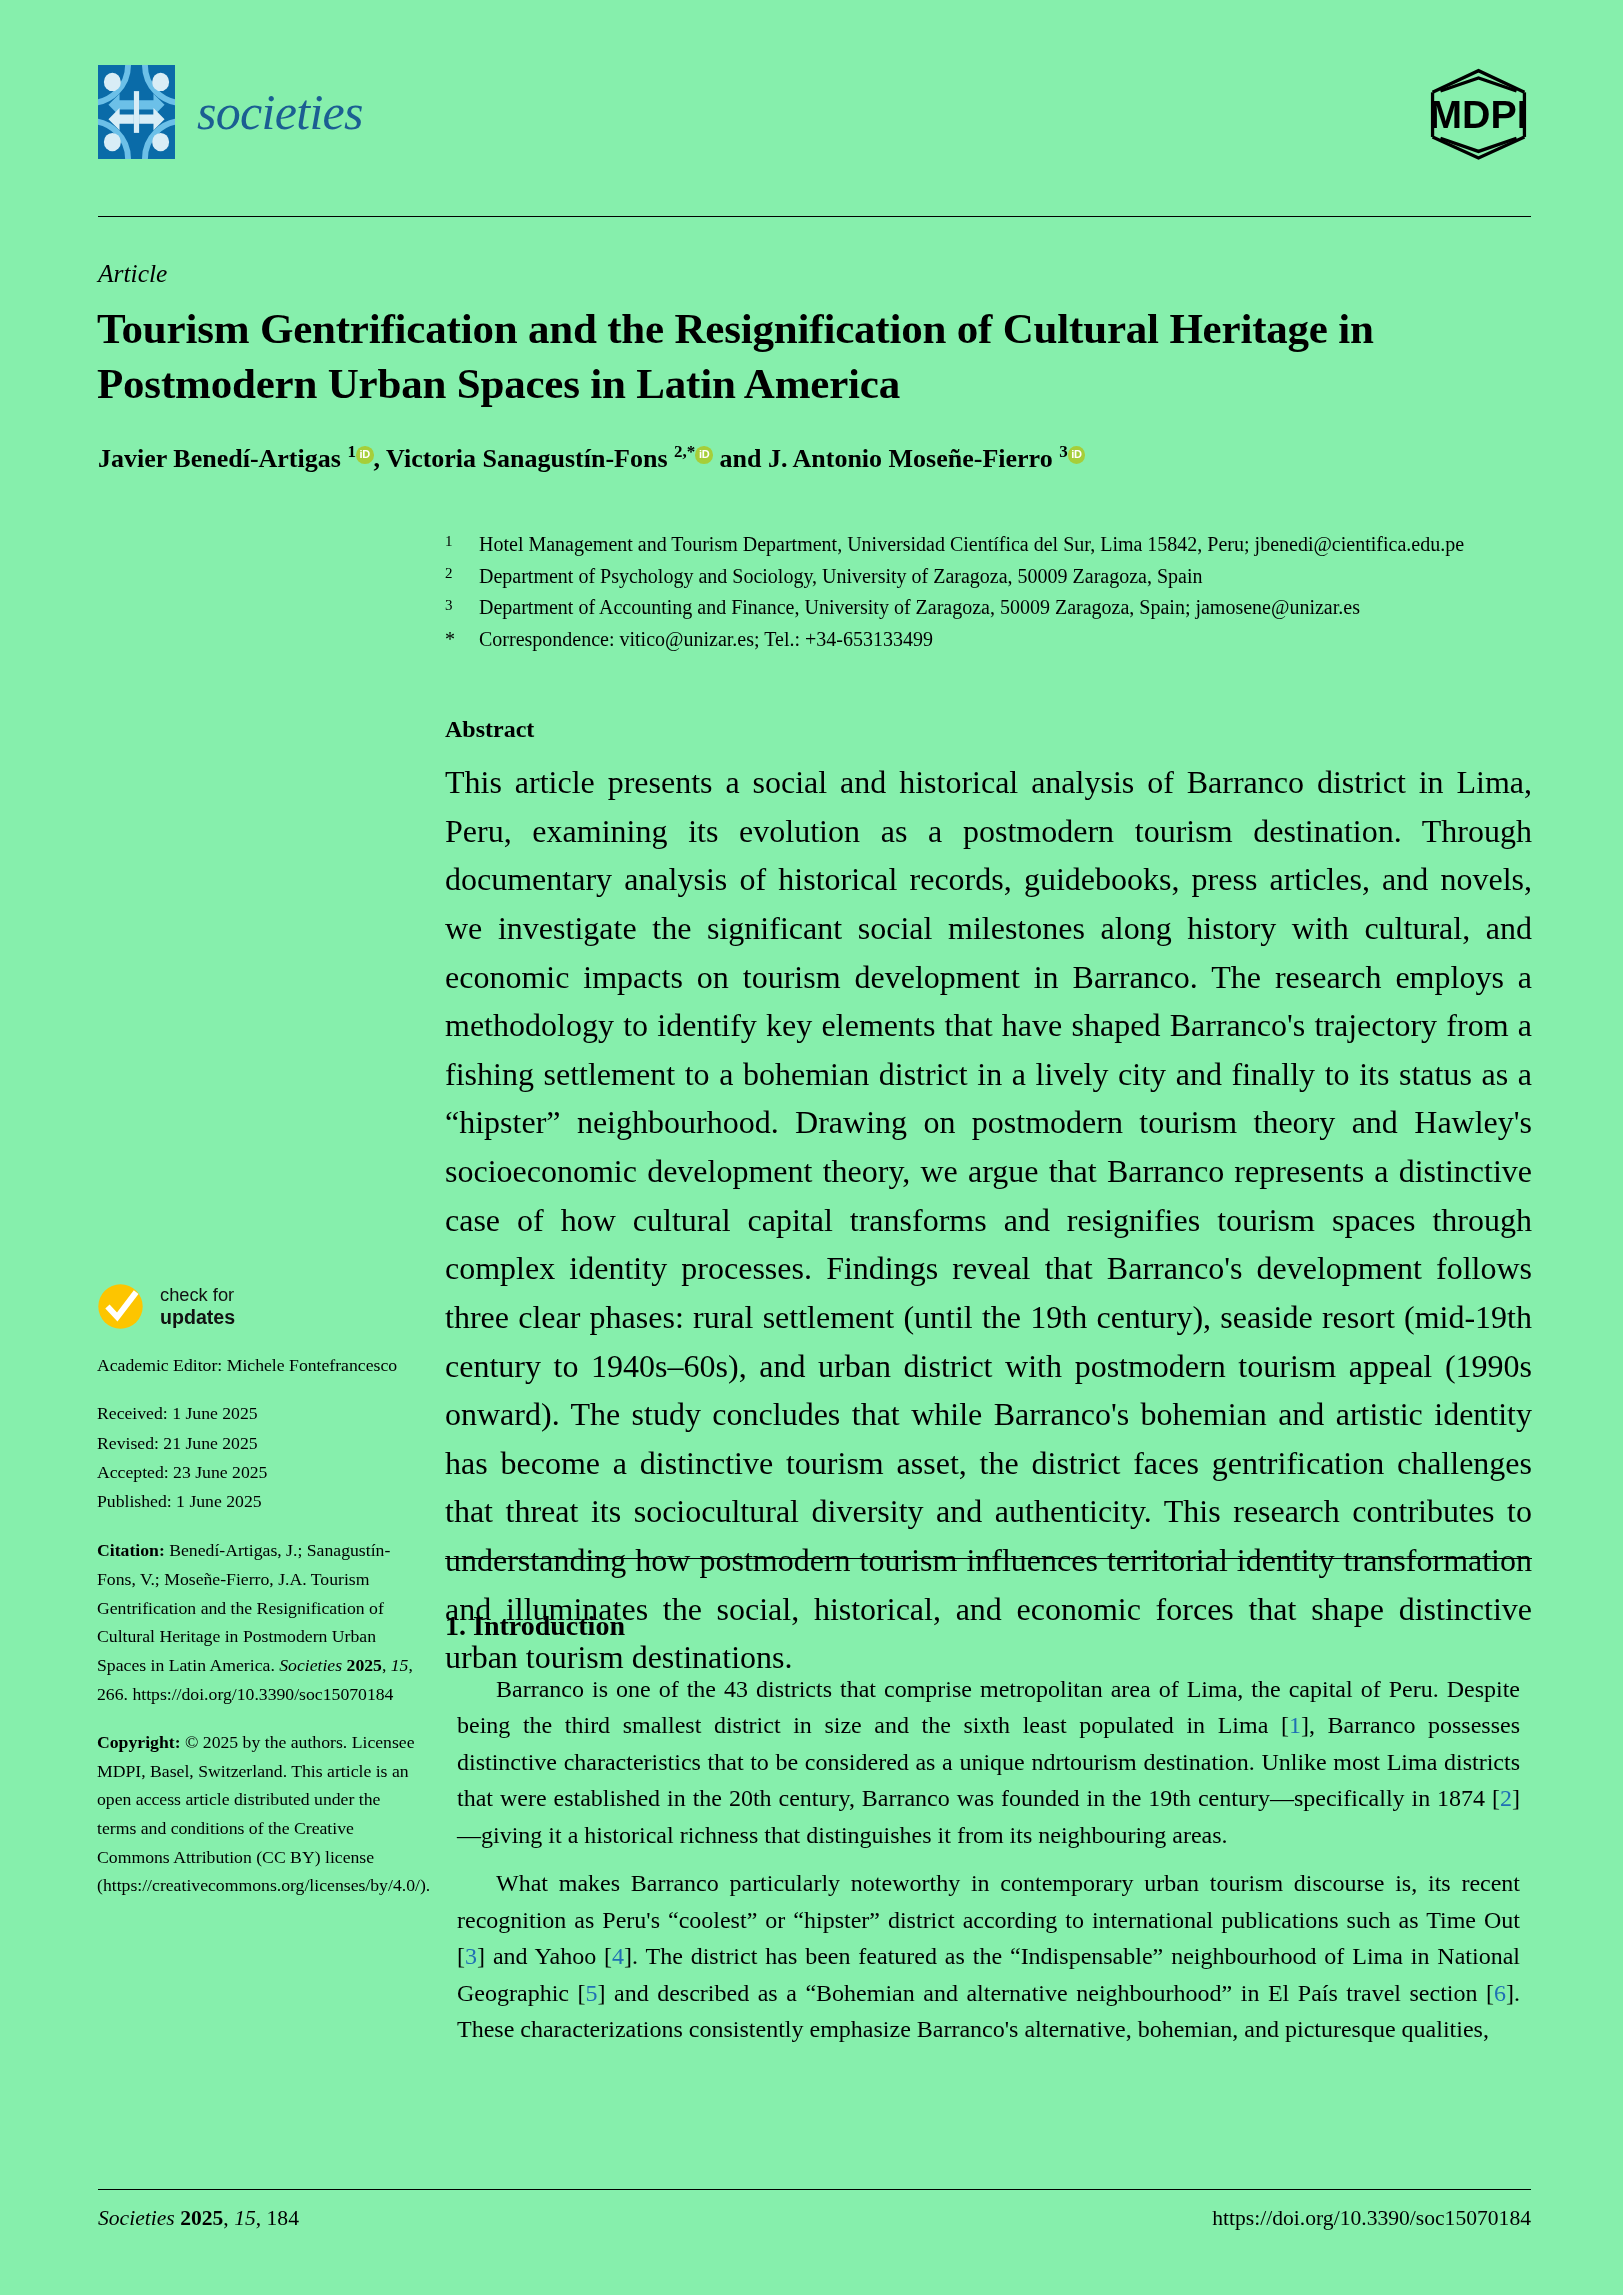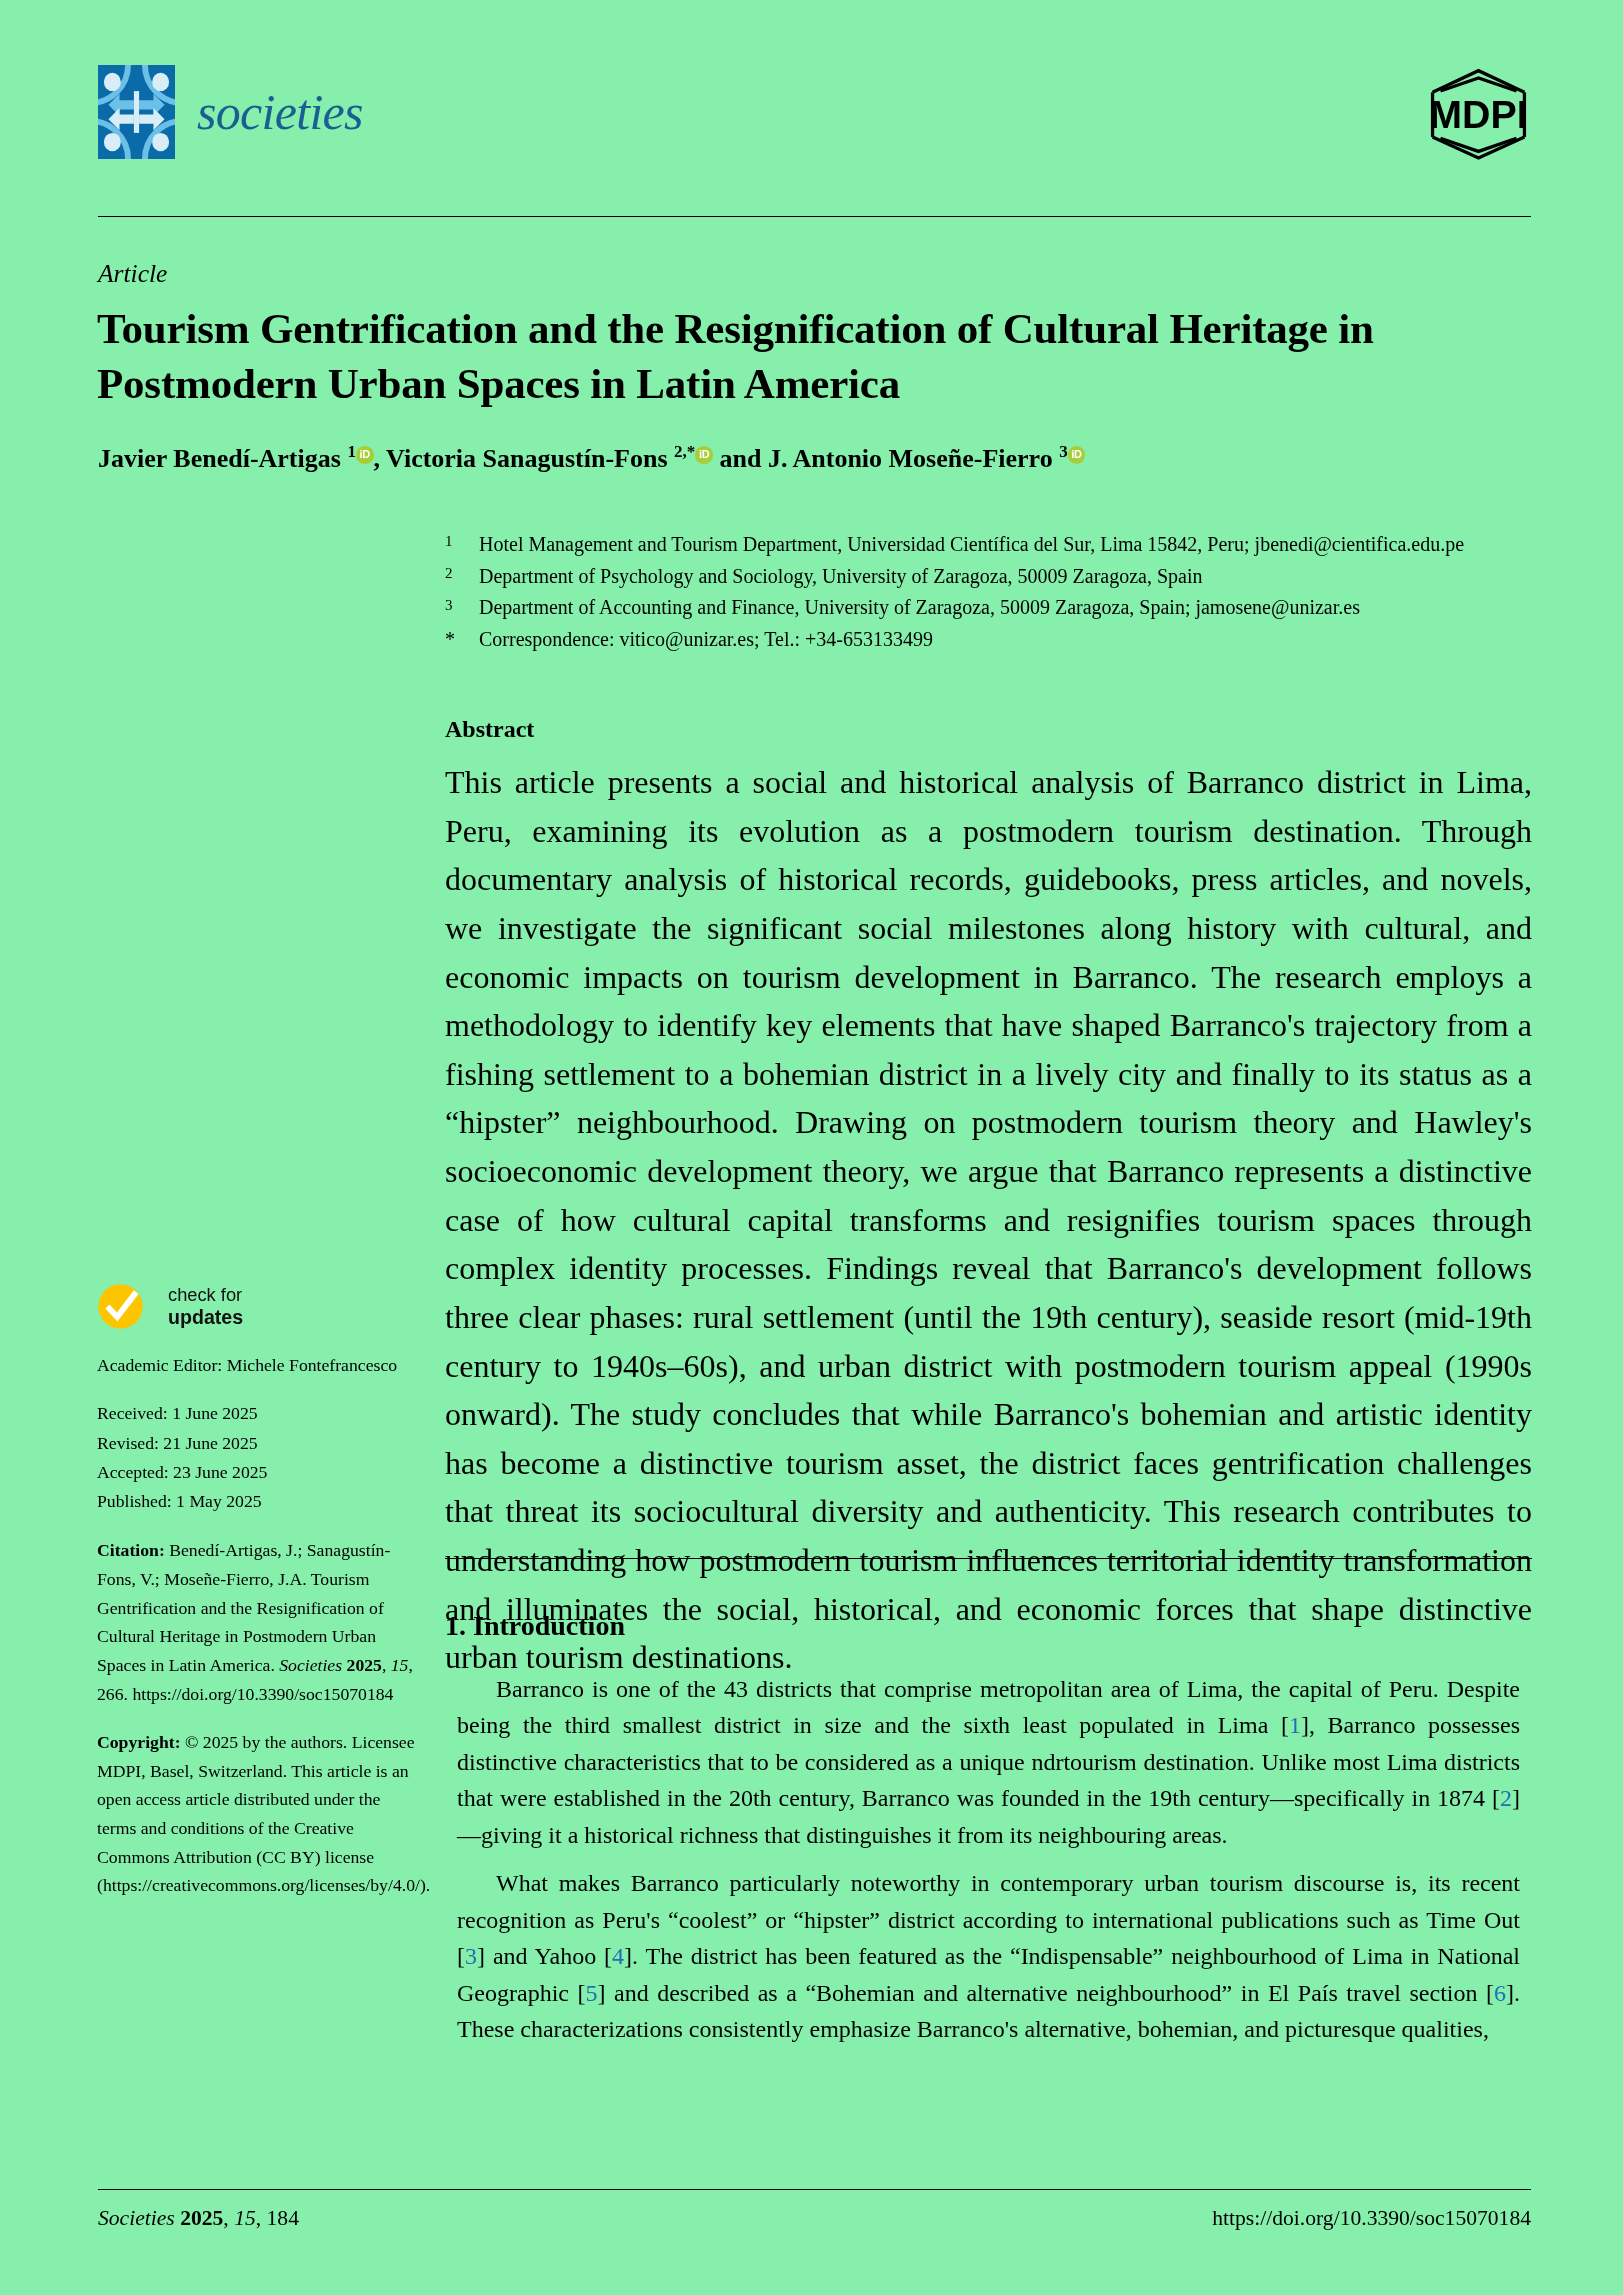--- a/index.html
+++ b/index.html
@@ -184,21 +184,21 @@
     position: absolute;
     left: 97px;
     top: 1283px;
     width: 327px;
     font-size: 17.7px;
     line-height: 1.62;
   }
   .crossmark {
     display: flex;
     align-items: center;
-    gap: 24px;
+    gap: 16px;
     margin-bottom: 21px;
   }
   .crossmark-badge {
     width: 47px;
     height: 47px;
     flex: 0 0 47px;
   }
   .crossmark-text {
     font-family: "Liberation Sans", sans-serif;
     font-size: 18.3px;
@@ -345,21 +345,21 @@
 
     <div class="sb-block">
       <span>Academic Editor:</span>
       <span>Michele Fontefrancesco</span>
     </div>
 
     <div class="sb-block sb-dates">
       <div>Received: 1 June 2025</div>
       <div>Revised: 21 June 2025</div>
       <div>Accepted: 23 June 2025</div>
-      <div>Published: 1 May 2025</div>
+      <div>Published: 1 June 2025</div>
     </div>
 
     <div class="sb-block">
       <b>Citation:</b>
       <span>Benedí-Artigas, J.; Sanagustín-Fons, V.; Moseñe-Fierro, J.A.</span>
       <span>Tourism Gentrification and the Resignification of Cultural Heritage in Postmodern Urban Spaces in Latin America.</span>
       <i>Societies</i>
       <b>2025</b><span>,</span>
       <i>15</i><span>,</span>
       <span>266.</span>

